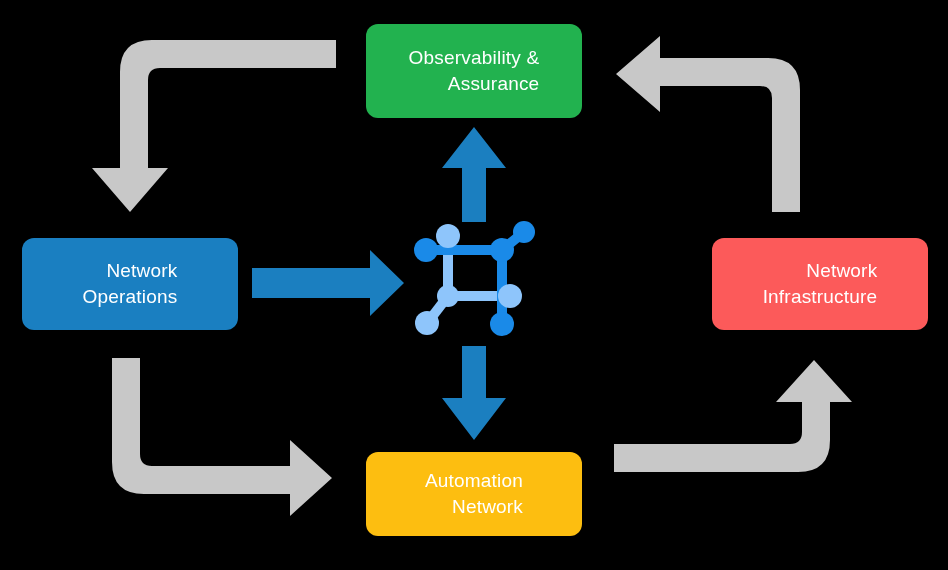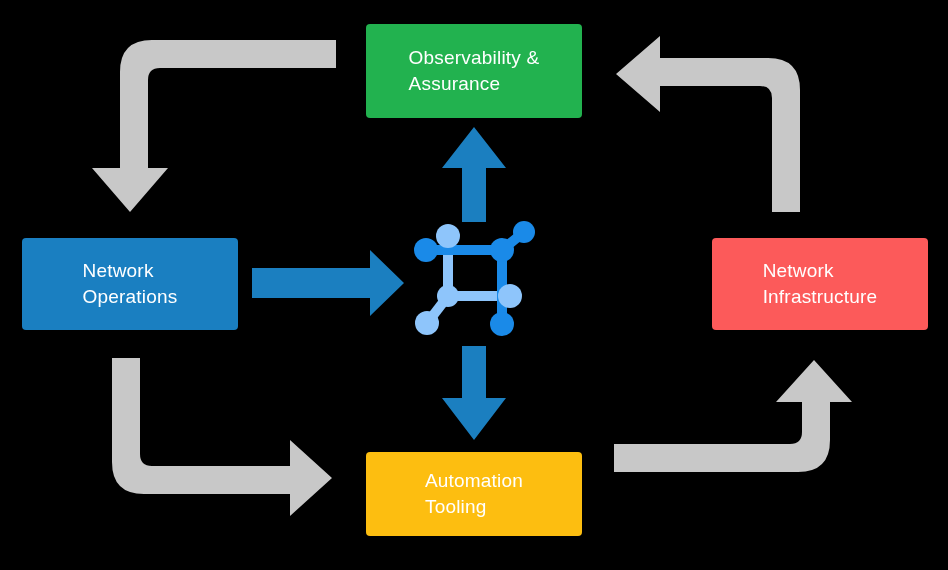--- a/index.html
+++ b/index.html
@@ -1,19 +1,19 @@
 <!DOCTYPE html>
 <html><head>
 <meta charset="utf-8">
 <style>
   html,body{margin:0;padding:0;background:#000;}
   #stage{position:relative;width:948px;height:570px;background:#000;overflow:hidden;
          font-family:"Liberation Sans","DejaVu Sans",sans-serif;}
-  .box{position:absolute;border-radius:4px;display:flex;align-items:center;
-       justify-content:center;text-align:left;color:#fff;font-size:19px;
+  .box{position:absolute;border-radius:12px;display:flex;align-items:center;
+       justify-content:center;text-align:right;color:#fff;font-size:19px;
        line-height:1.38;font-weight:400;letter-spacing:.2px;padding:0 10px;
        box-sizing:border-box;white-space:pre-line;}
   #box-observability{left:366px;top:24px;width:216px;height:94px;background:#22b24f;}
   #box-operations{left:22px;top:238px;width:216px;height:92px;background:#1a7fc1;}
   #box-infrastructure{left:712px;top:238px;width:216px;height:92px;background:#fc5a5a;}
   #box-automation{left:366px;top:452px;width:216px;height:84px;background:#fdbe10;}
   .svg-layer{position:absolute;left:0;top:0;width:948px;height:570px;}
   .ico{position:absolute;left:414px;top:218px;width:124px;height:124px;}
 </style>
 </head>
@@ -73,15 +73,15 @@
   <div class="box" id="box-observability">Observability &amp;
 Assurance</div>
 
   <div class="box" id="box-operations">Network
 Operations</div>
 
   <div class="box" id="box-infrastructure">Network
 Infrastructure</div>
 
   <div class="box" id="box-automation">Automation
-Tooling</div>
+Network</div>
 
 </div>
 
 </body></html>

